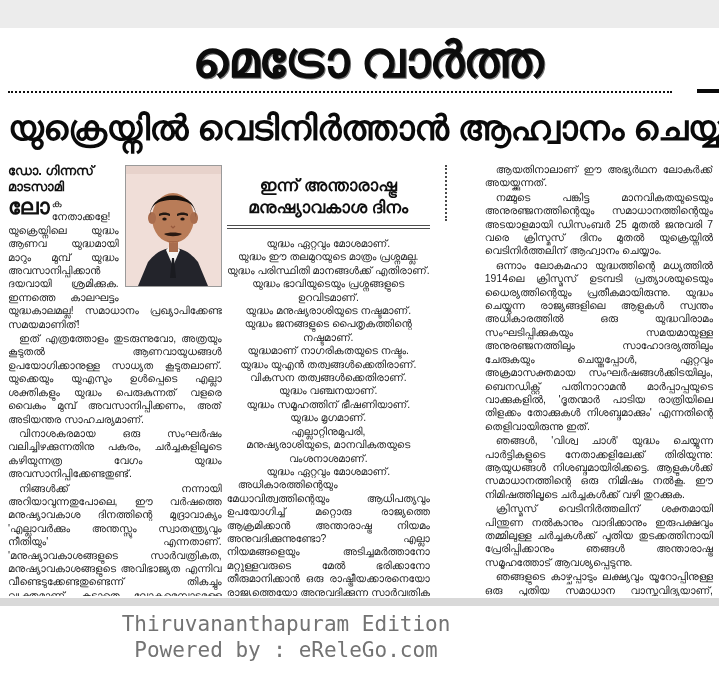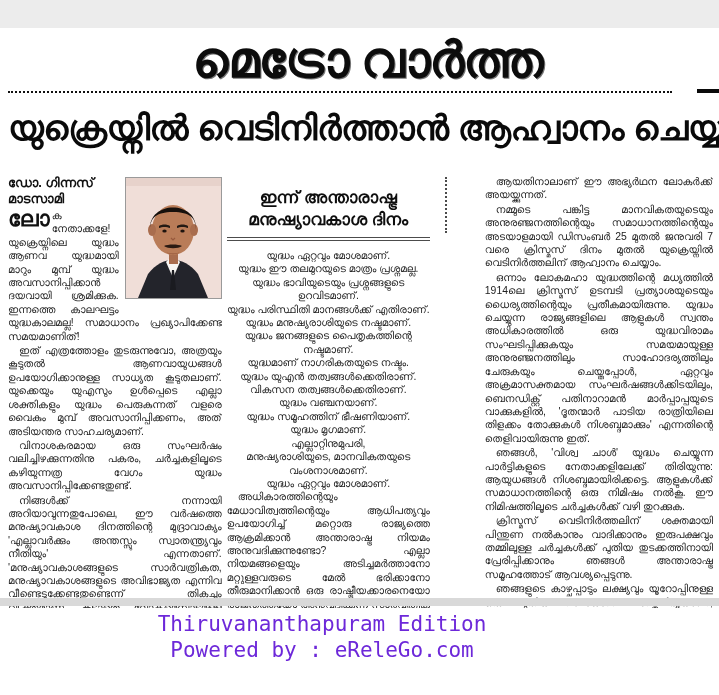--- a/index.html
+++ b/index.html
@@ -18,21 +18,21 @@
     font-family:"Liberation Sans", sans-serif;
   }
   .dotted-rule { position:absolute; top:91px; left:8px; width:664px; border-top:2px dotted #111; }
   .edge-dash { position:absolute; top:89px; left:697px; width:22px; height:4px; background:#0a0a0a; }
   .headline {
     position:absolute; top:100px; left:8px; width:703px; height:56px;
     font-size:35px; font-weight:bold; color:#0a0a0a; line-height:56px;
     letter-spacing:-0.5px; white-space:nowrap;
   }
   .article-body {
-    position:absolute; top:175px; left:8px; width:705px; height:433px;
+    position:absolute; top:163px; left:8px; width:705px; height:433px;
     display:flex;
   }
   .col { overflow:hidden; font-size:10.4px; line-height:13.4px; color:#222; }
   .col1 { width:222px; margin-right:5px; }
   .col2 { width:211px; margin-right:55px; }
   .col3 { width:237px; }
   .para { text-align:justify; text-indent:11px; margin:0 0 1px 0; }
   .line { text-align:center; text-indent:0; margin:0; }
   .byline { font-weight:bold; font-size:13px; line-height:16px; margin-bottom:2px; color:#111; }
   .photo {
@@ -43,21 +43,21 @@
   .box-head {
     text-align:center; font-weight:bold; font-size:17px; line-height:22px;
     color:#0e0e0e; padding:12px 4px 6px 4px; margin-bottom:8px;
     border-bottom:4px double #4c4c4c;
   }
   .dotted-sep { position:absolute; left:437px; top:2px; height:56px; border-left:2px dotted #4a4a4a; }
   .footer-divider { position:absolute; top:598px; left:0; width:719px; height:8px; background:#d9d9d9; }
   .footer {
     position:absolute; top:608px; left:0; width:572px; height:84px;
     text-align:center; font-family:"DejaVu Sans Mono", monospace;
-    font-size:21px; line-height:26px; color:#6d28d9; padding-top:3px;margin-left:36px;
+    font-size:21px; line-height:26px; color:#737373; padding-top:3px;
   }
   .col2 .warlines { margin-bottom:0; }
   .warlines p { margin:0; }
 </style>
 </head>
 <body>
 
 <div class="page">
 
   <div class="top-strip"></div>
@@ -104,22 +104,22 @@
     </div>
 
     <div class="col col2">
       <div class="box-head">
         <div>ഇന്ന് അന്താരാഷ്ട്ര</div>
         <div>മനുഷ്യാവകാശ ദിനം</div>
       </div>
       <div class="warlines">
           <p class="line">യുദ്ധം ഏറ്റവും മോശമാണ്.</p>
           <p class="line">യുദ്ധം ഈ തലമുറയുടെ മാത്രം പ്രശ്നമല്ല.</p>
+          <p class="line">യുദ്ധം പരിസ്ഥിതി മാനങ്ങൾക്ക് എതിരാണ്.</p>
           <p class="line">യുദ്ധം ഭാവിയുടെയും പ്രശ്നങ്ങളുടെ ഉറവിടമാണ്.</p>
-          <p class="line">യുദ്ധം പരിസ്ഥിതി മാനങ്ങൾക്ക് എതിരാണ്.</p>
           <p class="line">യുദ്ധം മനുഷ്യരാശിയുടെ നഷ്ടമാണ്.</p>
           <p class="line">യുദ്ധം ജനങ്ങളുടെ പൈതൃകത്തിന്റെ നഷ്ടമാണ്.</p>
           <p class="line">യുദ്ധമാണ് നാഗരികതയുടെ നഷ്ടം.</p>
           <p class="line">യുദ്ധം യുഎൻ തത്വങ്ങൾക്കെതിരാണ്.</p>
           <p class="line">വികസന തത്വങ്ങൾക്കെതിരാണ്.</p>
           <p class="line">യുദ്ധം വഞ്ചനയാണ്.</p>
           <p class="line">യുദ്ധം സമൂഹത്തിന് ഭീഷണിയാണ്.</p>
           <p class="line">യുദ്ധം മൃഗമാണ്.</p>
           <p class="line">എല്ലാറ്റിനുമുപരി,</p>
           <p class="line">മനുഷ്യരാശിയുടെ, മാനവികതയുടെ വംശനാശമാണ്.</p>

